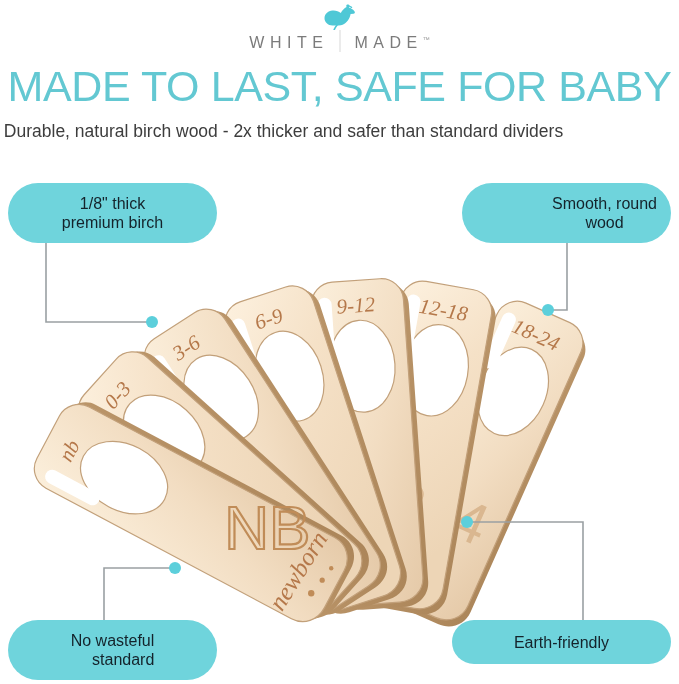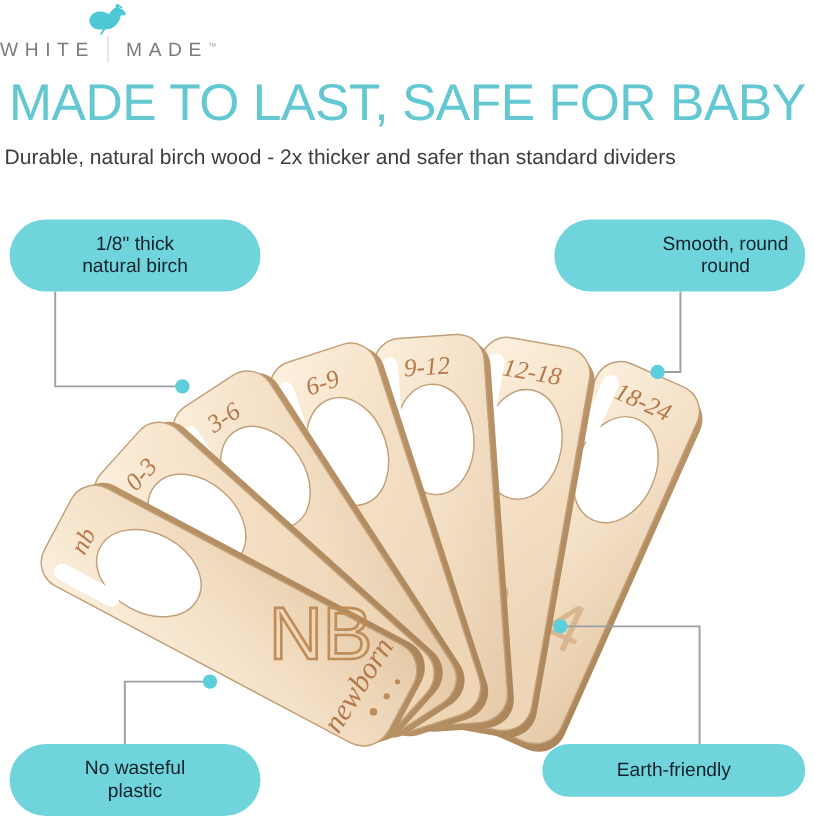--- a/index.html
+++ b/index.html
@@ -18,20 +18,21 @@
 
   
   #brand-logo {
     position: absolute;
     top: 4px;
     left: 0;
     width: 679px;
     height: 48px;
     display: flex;
     align-items: flex-end;
+    justify-content: center;
   }
   #brand-logo .logo-inner {
     position: relative;
     display: flex;
     align-items: baseline;
     justify-content: center;
     gap: 26px;
   }
   .brand-word {
     font-family: "Liberation Sans", sans-serif;
@@ -99,21 +100,21 @@
     justify-content: center;
     text-align: center;
     color: #14232b;
     font-size: 16px;
     line-height: 19px;
     padding: 0 14px;
     box-sizing: border-box;
   }
   #callout-top-left   { left: 8px;   top: 183px; width: 209px; height: 60px; }
   #callout-top-right  { left: 462px; top: 183px; width: 209px; height: 60px; justify-content: flex-end; }
-  #callout-bot-left   { left: 8px;   top: 620px; width: 209px; height: 60px; }
+  #callout-bot-left   { left: 8px;   top: 620px; width: 209px; height: 60px; text-align: right; }
   #callout-bot-right  { left: 452px; top: 620px; width: 219px; height: 44px; }
 
   
   #leaders {
     position: absolute;
     left: 0; top: 0;
     width: 679px; height: 684px;
     pointer-events: none;
   }
 
@@ -265,33 +266,33 @@
   <polyline points="104,620 104,568 171,568" fill="none" stroke="#9aa0a3" stroke-width="1.6"></polyline>
   <circle cx="175" cy="568" r="6" fill="#5ccfdb"></circle>
 
   <polyline points="583,620 583,522 471,522" fill="none" stroke="#9aa0a3" stroke-width="1.6"></polyline>
   <circle cx="467" cy="522" r="6" fill="#5ccfdb"></circle>
 </svg>
 
 <div class="callout" id="callout-top-left">
   <span>
     <span>1/8" thick</span><br>
-    <span>natural birch</span>
+    <span>premium birch</span>
   </span>
 </div>
 
 <div class="callout" id="callout-top-right">
   <span>
     <span>Smooth, round</span><br>
-    <span>round</span>
+    <span>wood</span>
   </span>
 </div>
 
 <div class="callout" id="callout-bot-left">
   <span>
     <span>No wasteful</span><br>
-    <span>plastic</span>
+    <span>standard</span>
   </span>
 </div>
 
 <div class="callout" id="callout-bot-right">
   <span>Earth-friendly</span>
 </div>
 
 </body></html>

